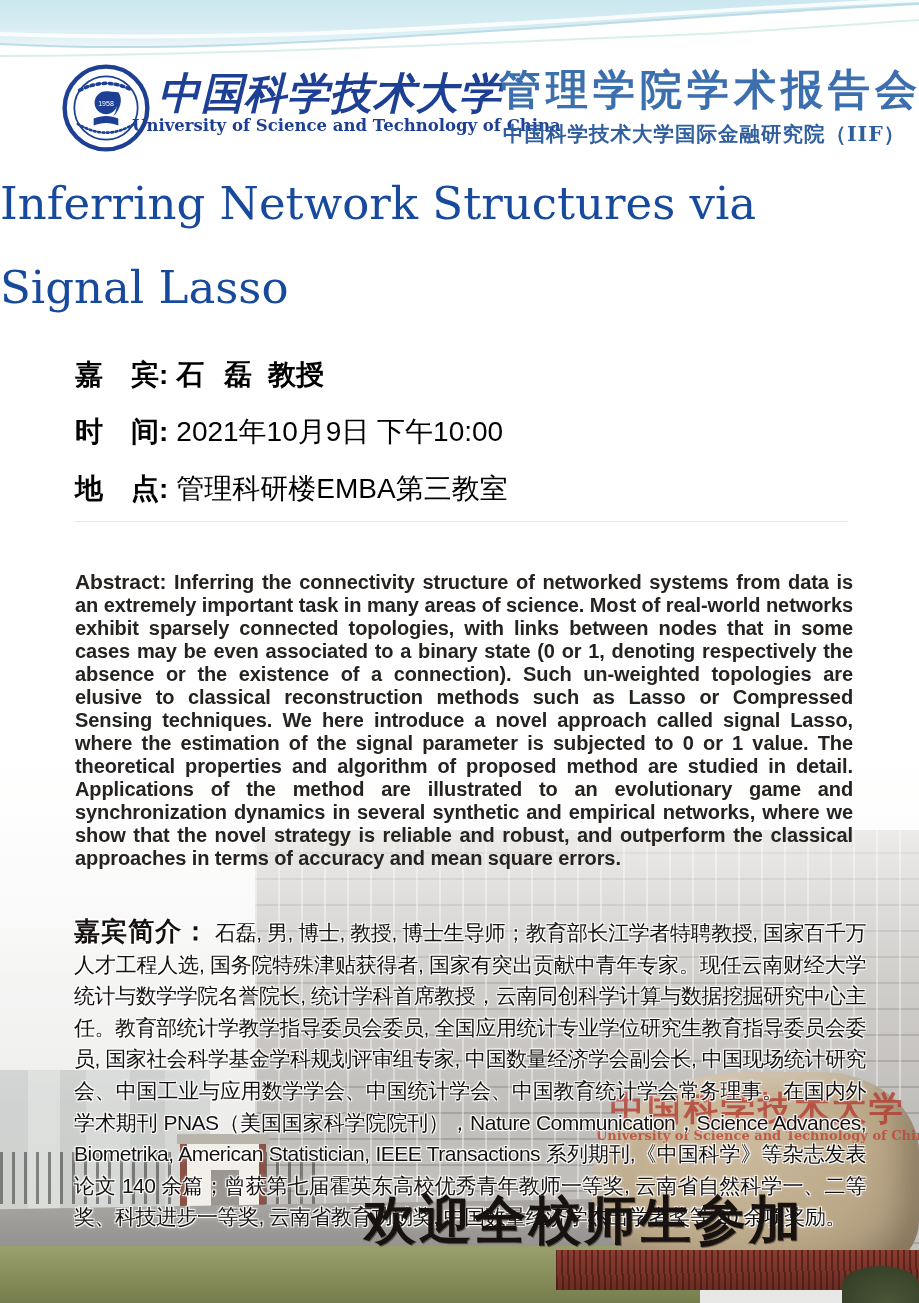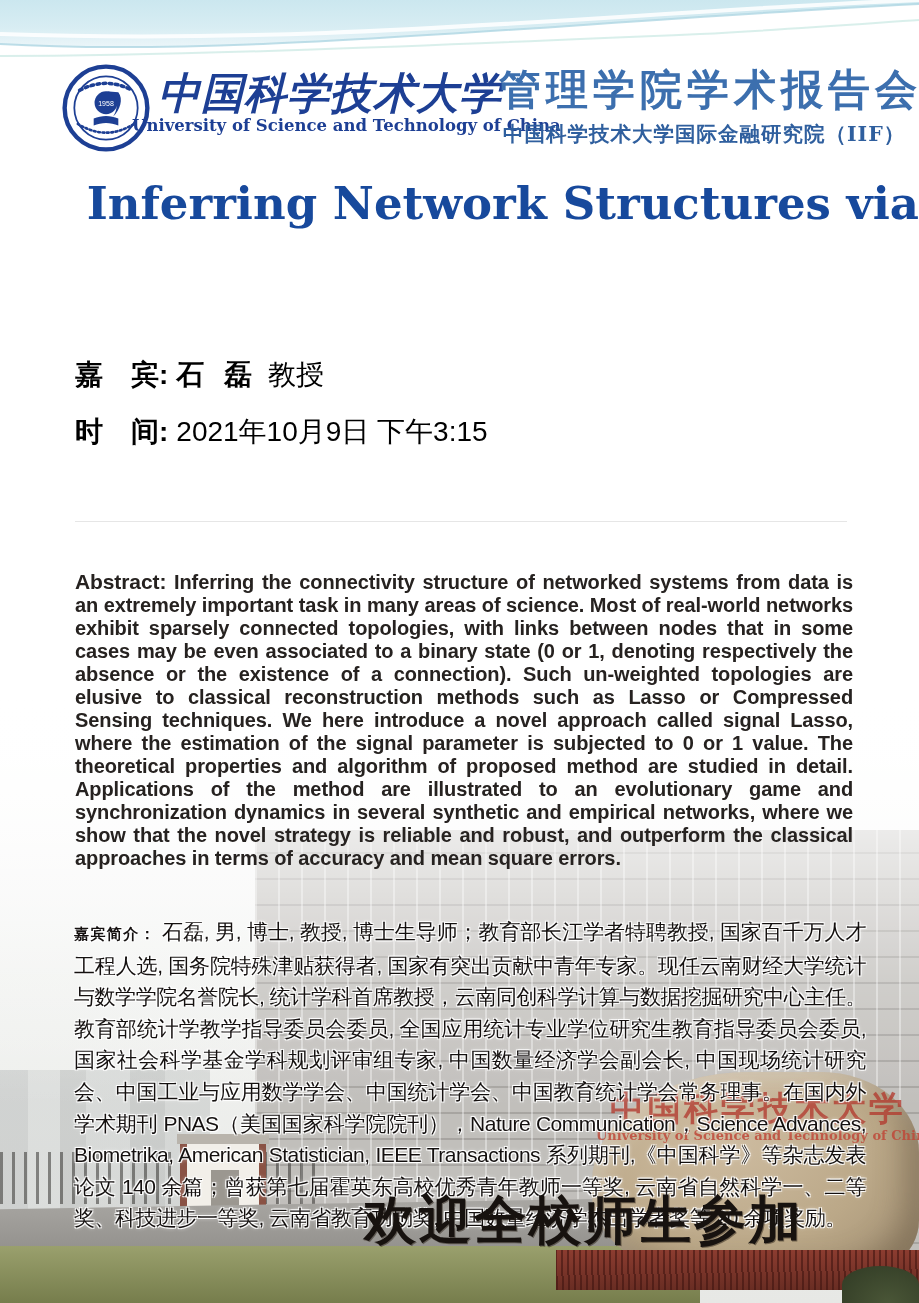--- a/index.html
+++ b/index.html
@@ -32,30 +32,30 @@
     font-size:42px; color:#3c6fae; font-weight:600; letter-spacing:5px;
     font-family:"DejaVu Serif", serif; white-space:nowrap;margin-left:44px;
   }
   .event-subtitle{
     position:absolute; left:458px; top:60px; width:455px;
     font-size:20.5px; color:#2f5f9e; font-weight:600; letter-spacing:1px;
     font-family:"DejaVu Serif", serif; white-space:nowrap;margin-left:45px;
   }
   
   .main-title{
-    position:absolute; left:0; top:162px; width:919px; text-align:right;
-    font-family:"DejaVu Serif", serif; font-weight:bold; color:#17499c;
+    position:absolute; left:0; top:162px; width:919px; text-align:left;
+    font-family:"DejaVu Serif", serif; font-weight:normal; color:#17499c;
     font-size:45px; line-height:84px; letter-spacing:0px;
   }
   
   .info{ position:absolute; left:75px; top:346px; width:780px; font-size:28px; color:#000000; }
   .info-row{ height:57px; display:flex; align-items:center; white-space:nowrap; }
   .info-label{ font-weight:bold; letter-spacing:0px; }
   .info-name{ font-weight:bold; margin-left:8px; letter-spacing:6px;text-align:center; }
-  .info-suffix{ margin-left:10px; font-weight:normal; }
+  .info-suffix{ margin-left:10px; font-weight:bold; }
   .info-value{ margin-left:8px; font-weight:normal; }
   .divider{ position:absolute; left:75px; top:521px; width:772px; height:1px;
     background:#dcdcdc; opacity:.7; }
   
   .abstract{
     position:absolute; left:75px; top:570px; width:778px; z-index:3;
     font-size:20px; line-height:23px; color:#262220;
     text-align:justify; text-align-last:left; letter-spacing:-0.1px;font-weight:bold;
   }
   .abstract b{ font-size:21px; }
@@ -106,21 +106,21 @@
     font-family:"DejaVu Serif", serif; white-space:nowrap; }
   
   .bio{
     position:absolute; left:74px; top:916px; width:792px; z-index:4;
     font-size:21px; line-height:31.6px; color:#14100f;
     text-align:justify; text-align-last:left; letter-spacing:-0.5px;
     text-shadow:-1px -1px 0 rgba(255,255,255,.9), 1px -1px 0 rgba(255,255,255,.9),
                 -1px 1px 0 rgba(255,255,255,.9), 1px 1px 0 rgba(255,255,255,.9),
                 0 0 4px rgba(255,255,255,.9);
   }
-  .bio b{ font-size:15px; letter-spacing:1px; }
+  .bio b{ font-size:26px; letter-spacing:1px; }
   
   .welcome{
     position:absolute; left:364px; top:1186px; width:528px; z-index:5;
     font-size:52px; font-weight:900; color:#17120f; letter-spacing:3px;
     font-family:"DejaVu Serif", serif; white-space:nowrap;
     text-shadow:1px 1px 0 rgba(40,30,20,.5);
   }
 </style>
 </head>
 <body>
@@ -149,31 +149,36 @@
       <path d="M18,68 Q50,88 82,68" fill="none" stroke="#1d3f94" stroke-width="3" stroke-linecap="round" stroke-dasharray="2 3"></path>
     </svg>
     <div class="logo-cn">中国科学技术大学</div>
     <div class="logo-en">University of Science and Technology of China</div>
     <div class="event-title">管理学院学术报告会</div>
     <div class="event-subtitle">中国科学技术大学国际金融研究院（IIF）</div>
   </div>
 
   <div class="main-title">
     <div>Inferring Network Structures via</div>
+    <div>Signal Lasso</div>
   </div>
 
   <div class="info">
     <div class="info-row">
       <span class="info-label">嘉　宾:</span>
       <span class="info-name">石 磊</span>
       <span class="info-suffix">教授</span>
     </div>
     <div class="info-row">
       <span class="info-label">时　间:</span>
-      <span class="info-value">2021年10月9日 下午3:15</span>
+      <span class="info-value">2021年10月9日 下午10:00</span>
+    </div>
+    <div class="info-row">
+      <span class="info-label">地　点:</span>
+      <span class="info-value">管理科研楼EMBA第三教室</span>
     </div>
   </div>
 
   <div class="divider"></div>
 
   <div class="abstract">
     <b>Abstract:</b>
     <span>Inferring the connectivity structure of networked systems from data is an extremely important task in many areas of science. Most of real-world networks exhibit sparsely connected topologies, with links between nodes that in some cases may be even associated to a binary state (0 or 1, denoting respectively the absence or the existence of a connection). Such un-weighted topologies are elusive to classical reconstruction methods such as Lasso or Compressed Sensing techniques. We here introduce a novel approach called signal Lasso, where the estimation of the signal parameter is subjected to 0 or 1 value. The theoretical properties and algorithm of proposed method are studied in detail. Applications of the method are illustrated to an evolutionary game and synchronization dynamics in several synthetic and empirical networks, where we show that the novel strategy is reliable and robust, and outperform the classical approaches in terms of accuracy and mean square errors.</span>
   </div>
 

